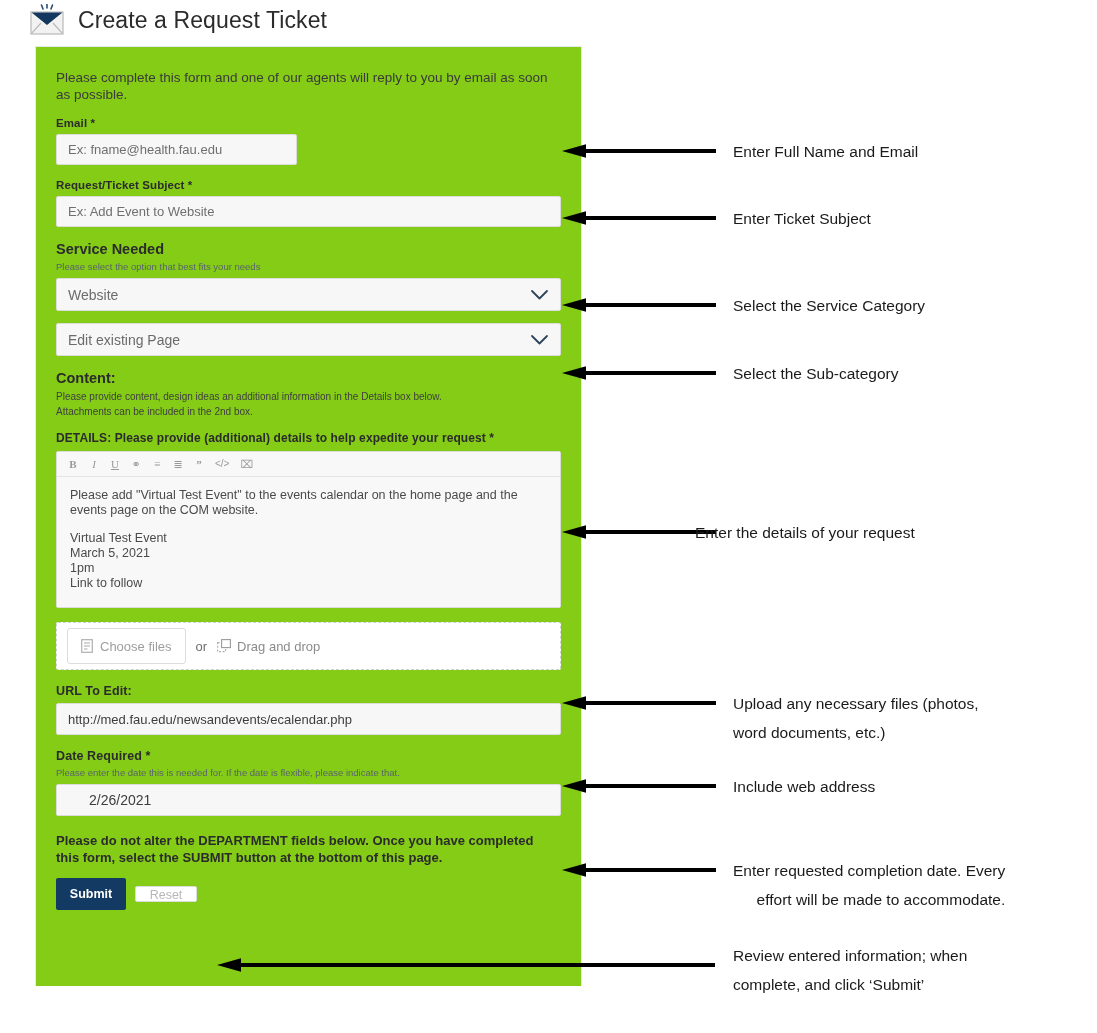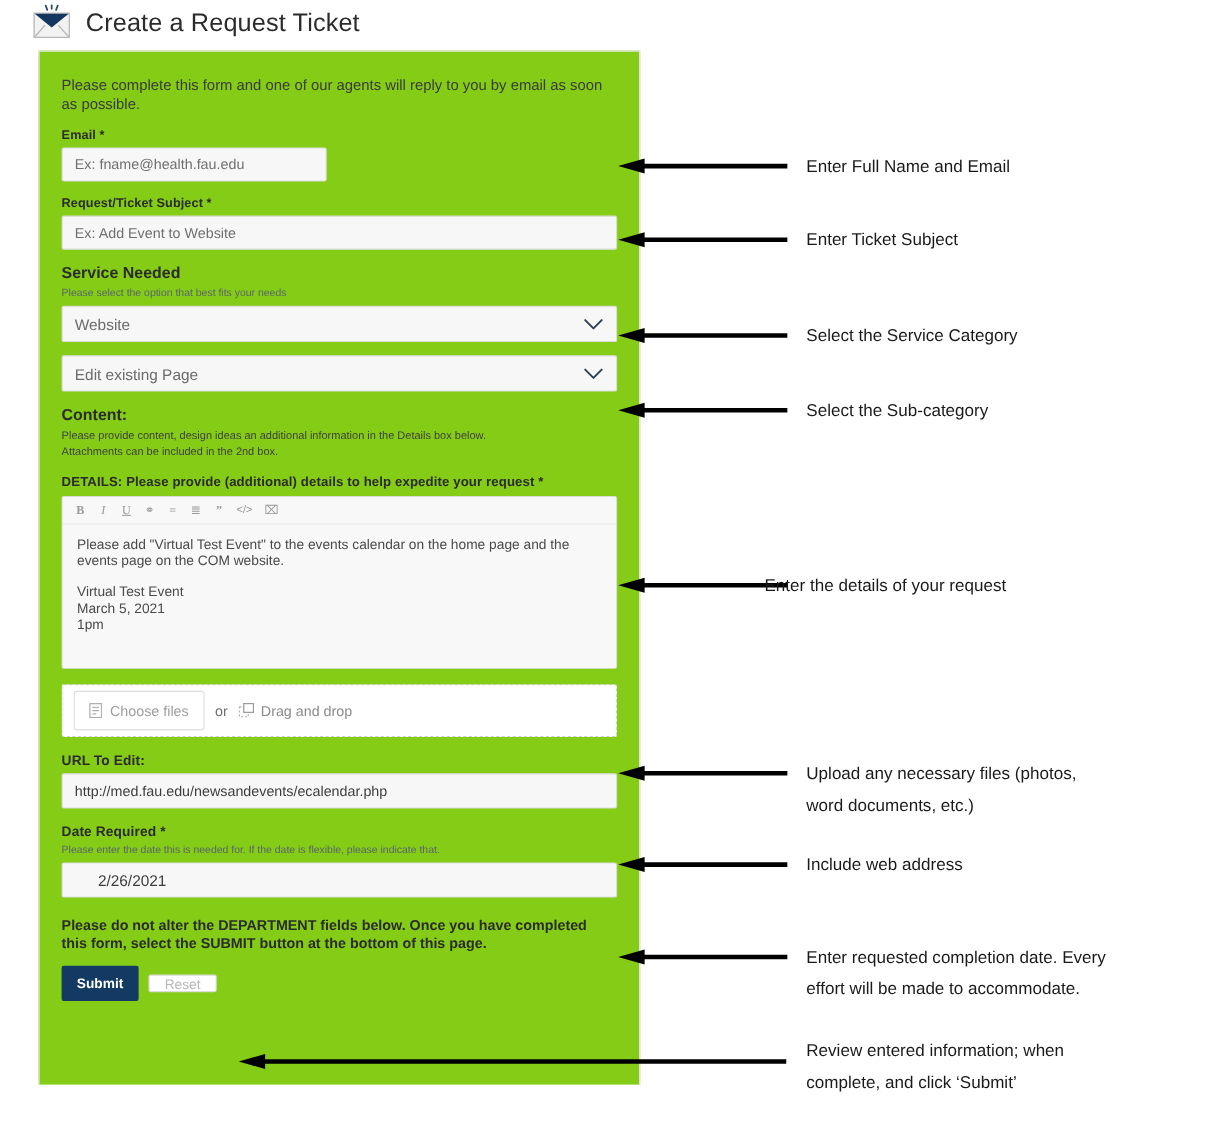--- a/index.html
+++ b/index.html
@@ -291,20 +291,21 @@
         <span class="rte-btn" style="font-weight:bold;">”</span>
         <span class="rte-btn" style="font-family:'Liberation Sans',sans-serif;font-size:10px;">&lt;/&gt;</span>
         <span class="rte-btn">⌧</span>
       </div>
       <div class="rte-body">
         <p>Please add "Virtual Test Event" to the events calendar on the home page and the events page on the COM website.</p>
         <div class="rte-gap"></div>
         <p>Virtual Test Event</p>
         <p>March 5, 2021</p>
         <p>1pm</p>
+        <p>Link to follow</p>
       </div>
     </div>
   </div>
 
   <div class="dropzone">
     <div class="choose-btn">
       <svg width="12" height="14" viewBox="0 0 12 14">
         <rect x="0.7" y="0.7" width="10.6" height="12.6" fill="none" stroke="#b0b0b0" stroke-width="1.2"></rect>
         <line x1="3" y1="4" x2="9" y2="4" stroke="#b0b0b0" stroke-width="1.1"></line>
         <line x1="3" y1="7" x2="9" y2="7" stroke="#b0b0b0" stroke-width="1.1"></line>
@@ -378,16 +379,16 @@
 </svg>
 
 <div class="anno" style="left:733px; top:137px;">Enter Full Name and Email</div>
 <div class="anno" style="left:733px; top:204px;">Enter Ticket Subject</div>
 <div class="anno" style="left:733px; top:291px;">Select the Service Category</div>
 <div class="anno" style="left:733px; top:359px;">Select the Sub-category</div>
 <div class="anno" style="left:695px; top:518px;">Enter the details of your request</div>
 <div class="anno" style="left:733px; top:689px;">Upload any necessary files (photos,
 word documents, etc.)</div>
 <div class="anno" style="left:733px; top:772px;">Include web address</div>
-<div class="anno" style="left:733px; top:856px;">Enter requested completion date. Every
+<div class="anno" style="left:733px; top:856px;text-align:right;">Enter requested completion date. Every
 effort will be made to accommodate.</div>
 <div class="anno" style="left:733px; top:941px;">Review entered information; when
 complete, and click ‘Submit’</div>
 
 </body></html>

